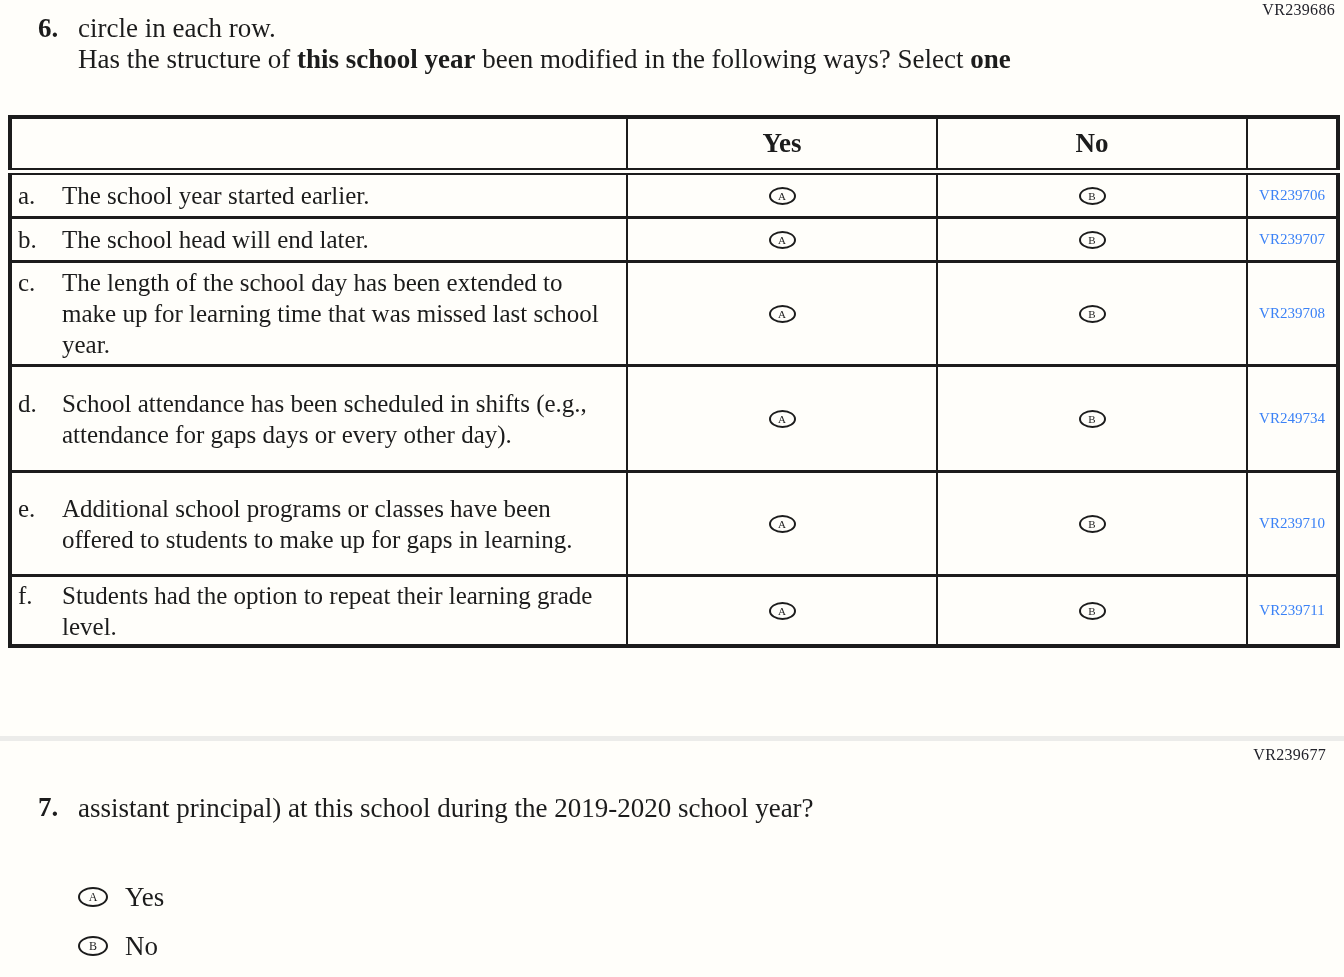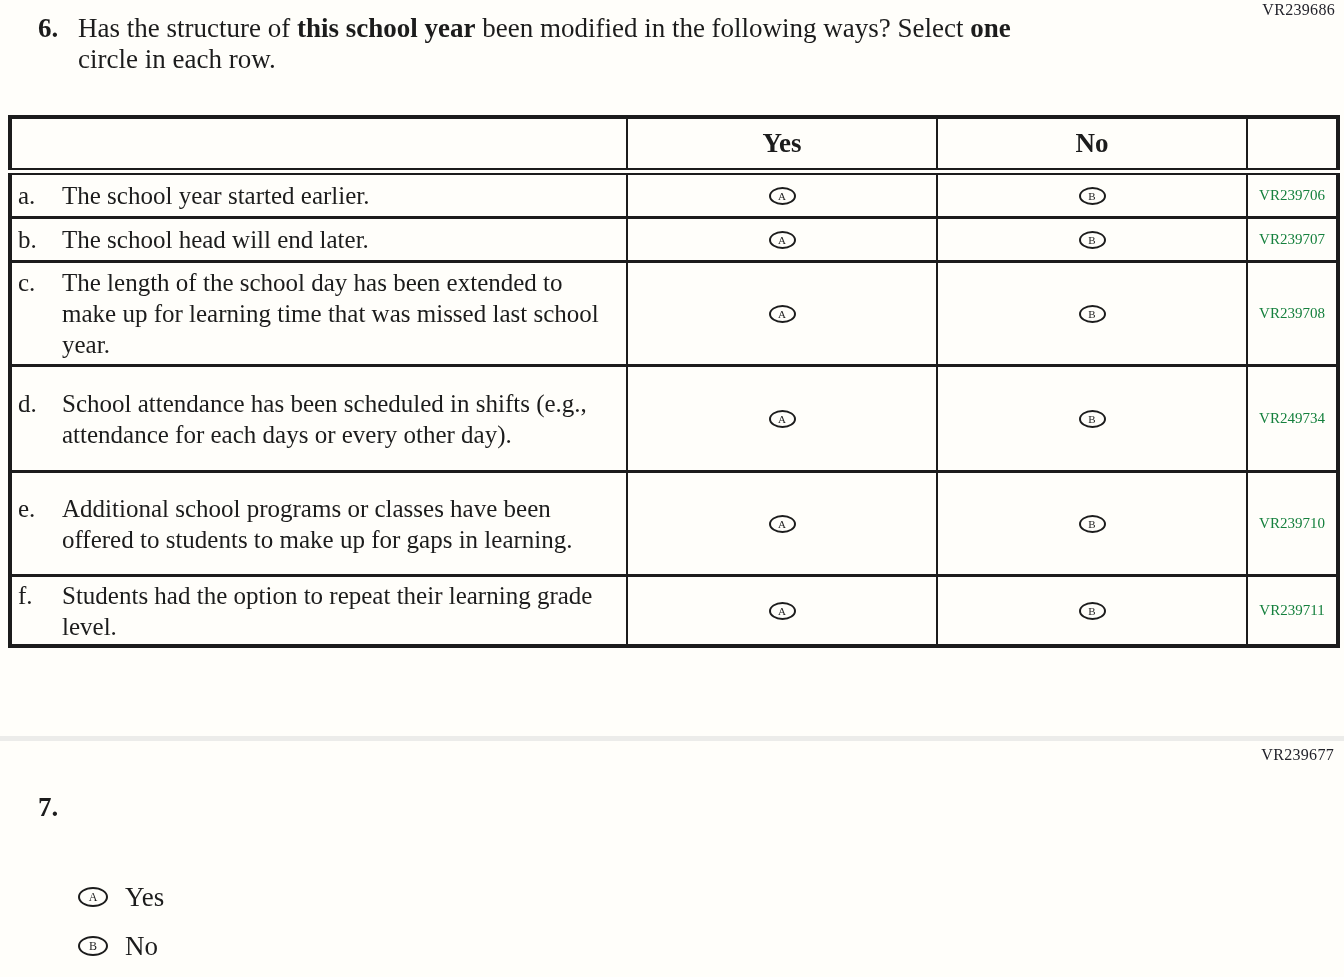--- a/index.html
+++ b/index.html
@@ -12,21 +12,21 @@
   }
   .page { position: relative; width: 1344px; height: 741px; }
 
   .vr-code {
     position: absolute;
     font-size: 16px;
     color: #23232b;
     letter-spacing: 0.3px;
   }
   .vr-code.top { top: 1px; right: 9px; }
-  .vr-code.mid { top: 746px; right: 10px; text-align: center; }
+  .vr-code.mid { top: 746px; right: 18px; text-align: center; }
 
   
   .question { position: absolute; left: 38px; display: flex; }
   .q-number {
     font-weight: bold;
     font-size: 27px;
     width: 40px;
     flex: 0 0 40px;
     line-height: 31px;
   }
@@ -64,21 +64,21 @@
   }
   .stmt-flex { display: flex; align-items: flex-start; }
   .stmt-letter { flex: 0 0 44px; }
   .stmt-text { flex: 1; }
   td.bub { text-align: center; vertical-align: middle; }
   td.codecell {
     font-size: 15px;
     text-align: center;
     vertical-align: middle;
     padding: 0 2px;
-    color: #15803d;
+    color: #3b82f6;
   }
   tr.r-a td, tr.r-b td { height: 37px; }
   tr.r-c td { height: 97px; }
   tr.r-d td { height: 99px; }
   tr.r-e td { height: 97px; }
   tr.r-f td { height: 63px; }
 
   
   .bubble {
     display: inline-flex;
@@ -113,22 +113,22 @@
 </head>
 <body>
 
 <div class="page">
 
   <div class="vr-code top">VR239686</div>
 
   <div class="question" id="question-6">
     <div class="q-number">6.</div>
     <div class="q-text">
+      <div>circle in each row.</div>
       <div><span>Has the structure of </span><span class="b">this school year</span><span> been modified in the following ways? Select </span><span class="b">one</span></div>
-      <div>circle in each row.</div>
     </div>
   </div>
 
   <table class="grid">
     <colgroup>
       <col style="width:617px">
       <col style="width:310px">
       <col style="width:310px">
       <col style="width:91px">
     </colgroup>
@@ -171,21 +171,21 @@
             </div>
         </td>
         <td class="bub"><span class="bubble">A</span></td>
         <td class="bub"><span class="bubble">B</span></td>
         <td class="codecell">VR239708</td>
       </tr>
       <tr class="r-d">
         <td class="stmt">
           <div class="stmt-flex">
               <span class="stmt-letter">d.</span>
-              <span class="stmt-text">School attendance has been scheduled in shifts (e.g., attendance for each days or every other day).</span>
+              <span class="stmt-text">School attendance has been scheduled in shifts (e.g., attendance for gaps days or every other day).</span>
             </div>
         </td>
         <td class="bub"><span class="bubble">A</span></td>
         <td class="bub"><span class="bubble">B</span></td>
         <td class="codecell">VR249734</td>
       </tr>
       <tr class="r-e">
         <td class="stmt">
           <div class="stmt-flex">
               <span class="stmt-letter">e.</span>
@@ -208,20 +208,21 @@
         <td class="codecell">VR239711</td>
       </tr>
     </tbody>
   </table>
 
   <div class="vr-code mid">VR239677</div>
 
   <div class="question" id="question-7">
     <div class="q-number">7.</div>
     <div class="q-text">
+      <div>assistant principal) at this school during the 2019-2020 school year?</div>
     </div>
   </div>
 
   <div class="options">
     <div class="opt-row">
       <span class="bubble bubble-lg">A</span>
       <span class="opt-label">Yes</span>
     </div>
     <div class="opt-row">
       <span class="bubble bubble-lg">B</span>

